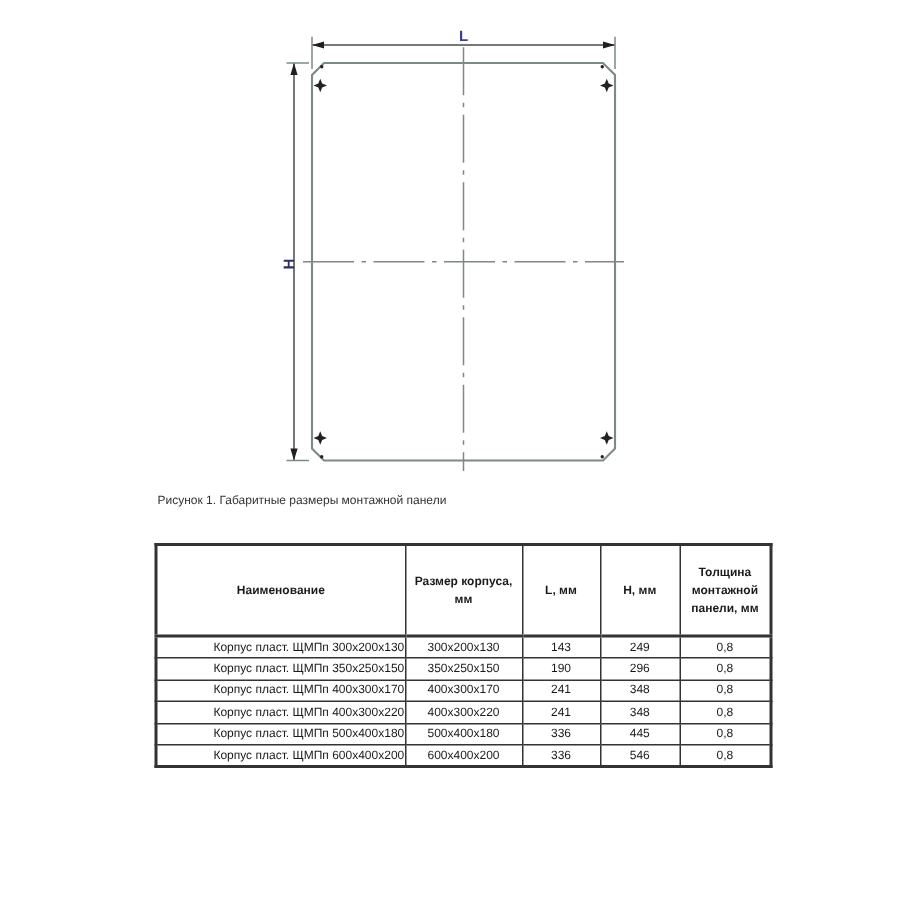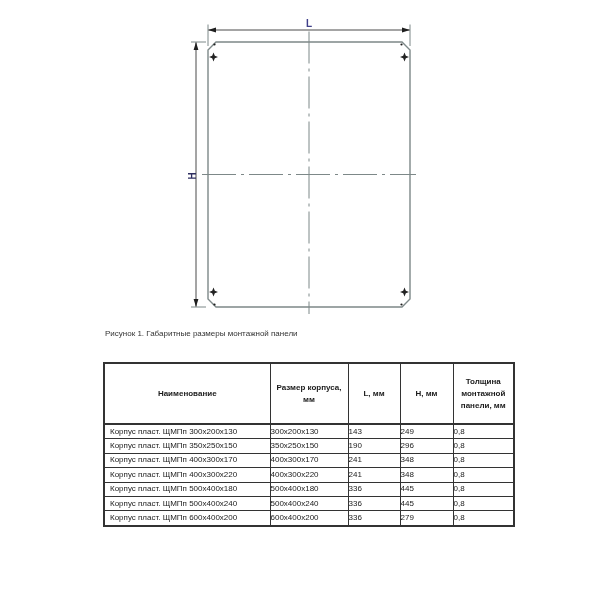--- a/index.html
+++ b/index.html
@@ -10,22 +10,22 @@
   table.spec{
     position:absolute;left:103px;top:362px;width:410px;
     border-collapse:collapse;table-layout:fixed;
     border:2px solid #333;font-size:8px;color:#1a1a1a;
   }
   table.spec th,table.spec td{border:1.5px solid #333;overflow:hidden;white-space:nowrap;}
   table.spec thead th{
     height:59px;font-weight:bold;text-align:center;vertical-align:middle;
     line-height:1.5;padding:0 2px;border-bottom:2px solid #333;white-space:normal;
   }
-  table.spec tbody td{height:13.4px;vertical-align:middle;padding:0;line-height:1;}
-  table.spec tbody td.name{text-align:left;padding-left:5px;}
+  table.spec tbody td{height:13.4px;text-align:center;vertical-align:middle;padding:0;line-height:1;}
+  table.spec tbody td.name{text-align:right;padding-left:5px;}
   .dim-label-l{font-size:10px;font-weight:bold;}
   .dim-label-h{font-size:10px;font-weight:bold;fill:#2e2e60;}
 </style>
 </head>
 <body>
 
 <div class="page">
 
   <svg class="diagram" width="600" height="345" viewBox="0 0 600 345">
 
@@ -110,28 +110,21 @@
         <td>0,8</td>
       </tr>
       <tr>
         <td class="name">Корпус пласт. ЩМПп 500x400x180</td>
         <td>500x400x180</td>
         <td>336</td>
         <td>445</td>
         <td>0,8</td>
       </tr>
       <tr>
-        <td class="name">Корпус пласт. ЩМПп 500x400x240</td>
-        <td>500x400x240</td>
-        <td>336</td>
-        <td>445</td>
-        <td>0,8</td>
-      </tr>
-      <tr>
         <td class="name">Корпус пласт. ЩМПп 600x400x200</td>
         <td>600x400x200</td>
         <td>336</td>
-        <td>279</td>
+        <td>546</td>
         <td>0,8</td>
       </tr>
     </tbody>
   </table>
 </div>
 
 </body></html>

